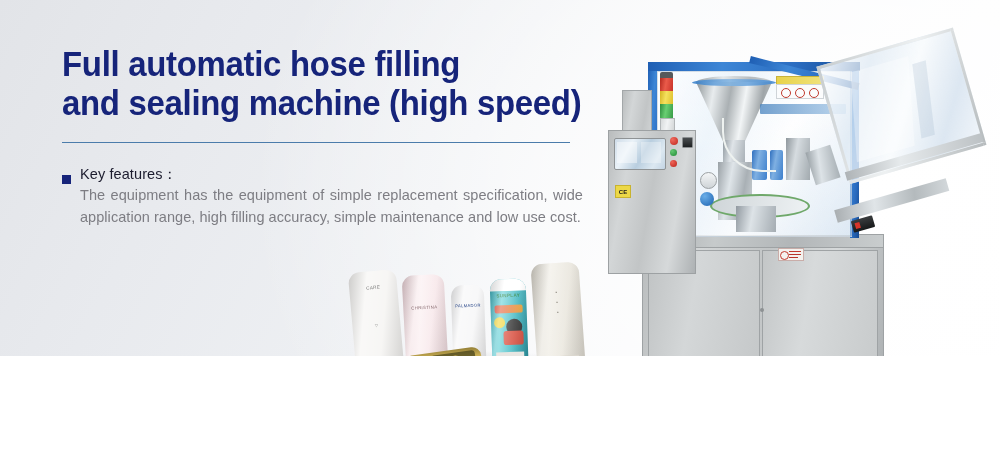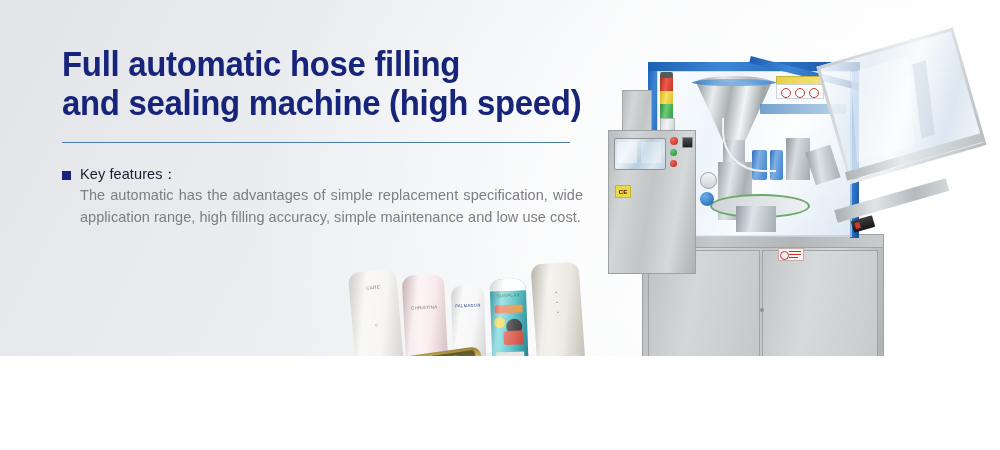--- a/index.html
+++ b/index.html
@@ -24,21 +24,21 @@
     letter-spacing:-0.3px;color:#16247a;
     transform:scaleX(0.94);transform-origin:left center;
     white-space:nowrap;
   }
   .divider{
     margin-top:20px;width:508px;height:0;
     border-top:1.6px solid #4b7cab;
   }
 
   .block{margin-top:0;}
-  .bullet-row{display:flex;align-items:flex-start;}
+  .bullet-row{display:flex;align-items:flex-end;}
   .sq{
     width:9px;height:9px;background:#16247a;flex:0 0 auto;
     margin-top:6px;margin-right:9px;
   }
   .bullet-head{
     font-size:14.5px;color:#1c1c2e;font-weight:normal;
     line-height:19px;letter-spacing:0.1px;
   }
   .body-text{
     margin-left:18px;color:#7d7d83;font-size:14.5px;line-height:22px;
@@ -84,21 +84,21 @@
     <div class="title">Full automatic hose filling</div>
     <div class="title">and sealing machine (high speed)</div>
 
     <div class="divider"></div>
 
     <div class="block" id="feat-block">
       <div class="bullet-row">
         <span class="sq"></span>
         <span class="bullet-head">Key features：</span>
       </div>
-      <div class="body-text body-just">The automatic has the advantages of simple replacement specification, wide application range, high filling accuracy, simple maintenance and low use cost.</div>
+      <div class="body-text body-just">The equipment has the equipment of simple replacement specification, wide application range, high filling accuracy, simple maintenance and low use cost.</div>
     </div>
 
   </div>
 
   <div id="tubes">
     <div class="shadow" style="left:2px;top:96px;width:250px;height:40px;"></div>
 
     <div class="tube" style="left:4px;top:16px;width:48px;height:98px;transform:rotate(-5deg);">
       <div class="tbody" style="background:#f5f4f2;"></div>
       <div class="tshade"></div>

